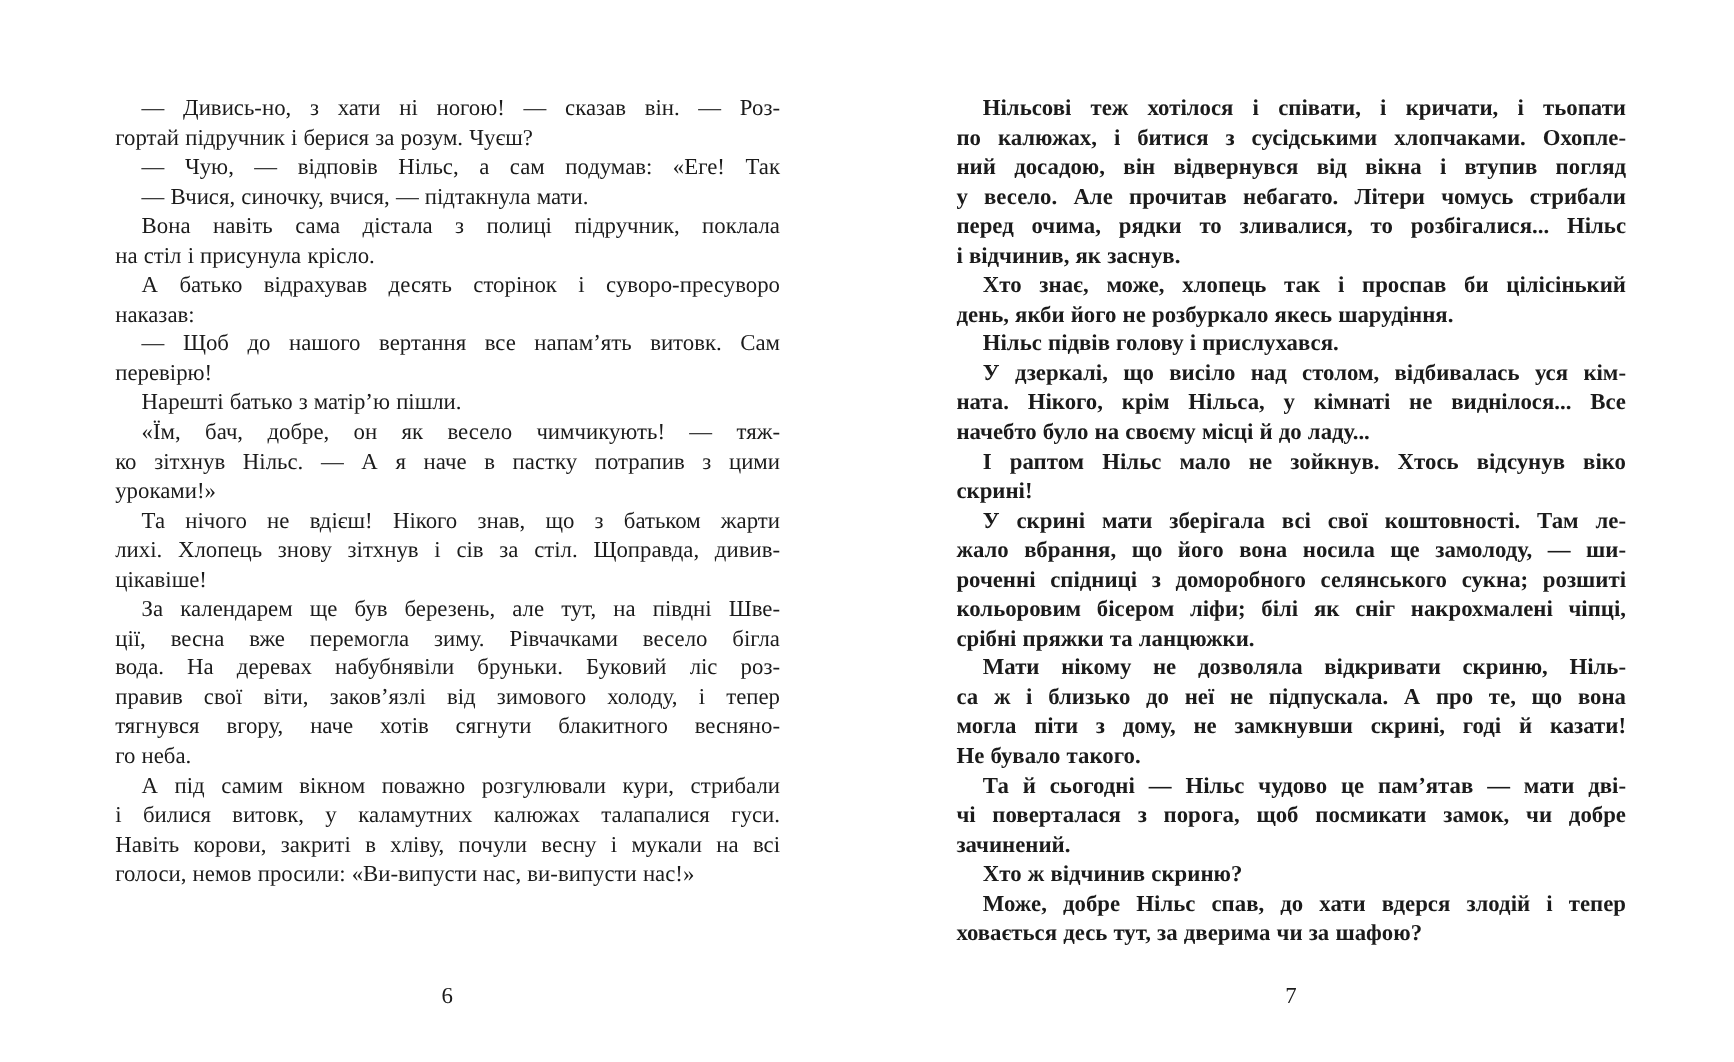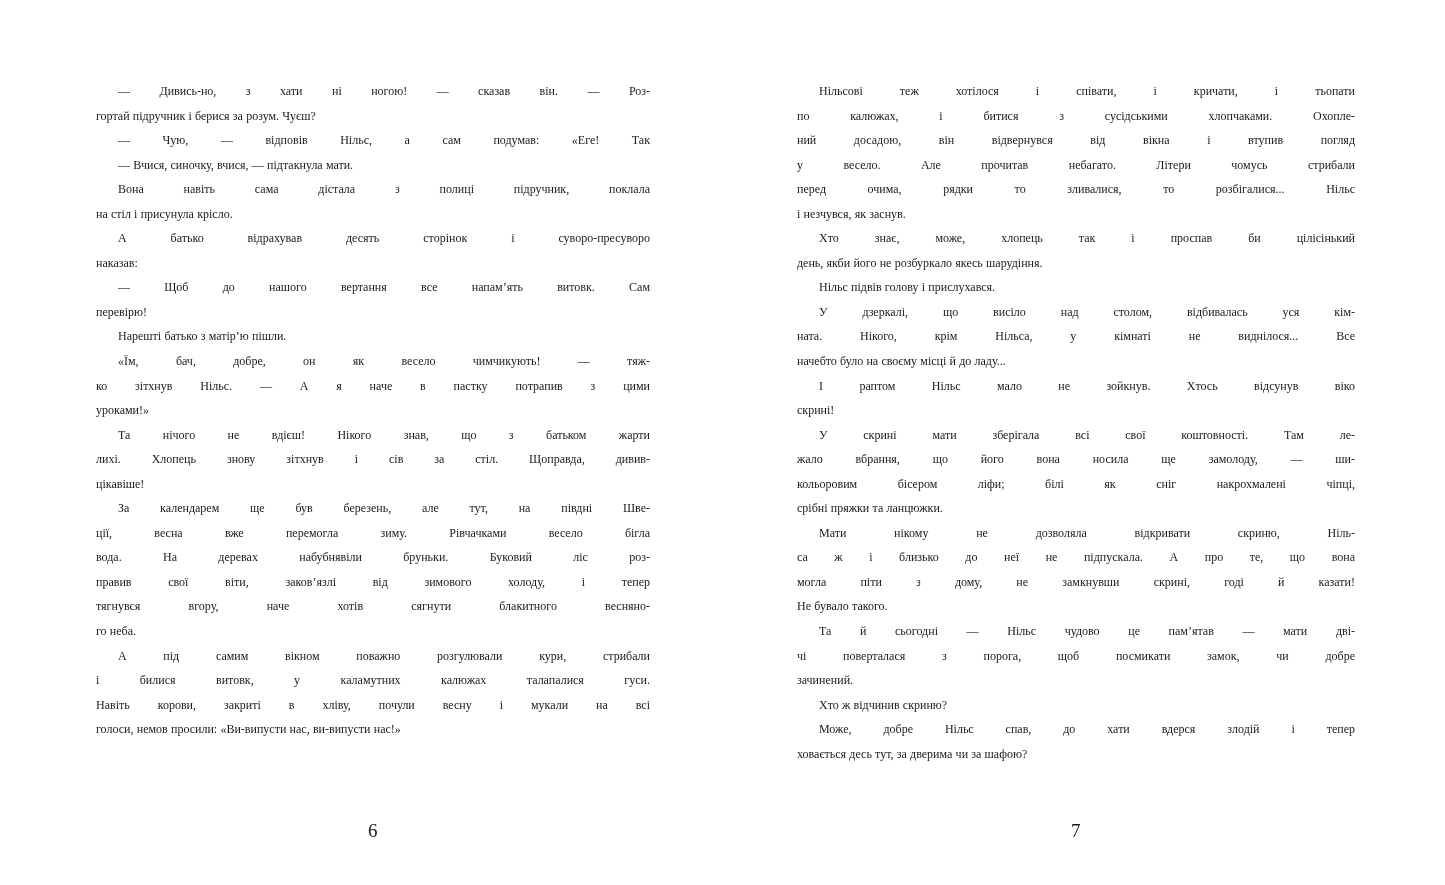--- a/index.html
+++ b/index.html
@@ -24,25 +24,25 @@
     position: absolute;
     top: 0;
     bottom: 0;
   }
   .page.left  { left: 0;     width: 722px; }
   .page.right { left: 722px; width: 723px; }
 
   .text-col {
     position: absolute;
     top: 79px;
-    font-size: 12px;
+    font-size: 19px;
     line-height: 24.55px;
   }
   .page.left  .text-col { left: 96px;  width: 554px; }
-  .page.right .text-col { left: 75px;  width: 558px; }
+  .page.right .text-col { left: 75px;  width: 558px; font-weight: bold; }
 
   .line {
     height: 24.55px;
     overflow: visible;
     text-align: justify;
     text-align-last: justify;
     word-spacing: 0.02em;
   }
   .line.para-end {
     text-align-last: left;
@@ -99,31 +99,32 @@
     <div class="page-number">6</div>
   </section>
 
   <section class="page right">
     <div class="text-col">
         <div class="line para-start">Нільсові теж хотілося і співати, і кричати, і тьопати</div>
         <div class="line">по калюжах, і битися з сусідськими хлопчаками. Охопле-</div>
         <div class="line">ний досадою, він відвернувся від вікна і втупив погляд</div>
         <div class="line">у весело. Але прочитав небагато. Літери чомусь стрибали</div>
         <div class="line">перед очима, рядки то зливалися, то розбігалися... Нільс</div>
-        <div class="line para-end">і незчувся, як заснув.</div>
+        <div class="line para-end">і відчинив, як заснув.</div>
         <div class="line para-start">Хто знає, може, хлопець так і проспав би цілісінький</div>
         <div class="line para-end">день, якби його не розбуркало якесь шарудіння.</div>
         <div class="line para-start para-end">Нільс підвів голову і прислухався.</div>
         <div class="line para-start">У дзеркалі, що висіло над столом, відбивалась уся кім-</div>
         <div class="line">ната. Нікого, крім Нільса, у кімнаті не виднілося... Все</div>
         <div class="line para-end">начебто було на своєму місці й до ладу...</div>
         <div class="line para-start">І раптом Нільс мало не зойкнув. Хтось відсунув віко</div>
         <div class="line para-end">скрині!</div>
         <div class="line para-start">У скрині мати зберігала всі свої коштовності. Там ле-</div>
         <div class="line">жало вбрання, що його вона носила ще замолоду, — ши-</div>
+        <div class="line">роченні спідниці з доморобного селянського сукна; розшиті</div>
         <div class="line">кольоровим бісером ліфи; білі як сніг накрохмалені чіпці,</div>
         <div class="line para-end">срібні пряжки та ланцюжки.</div>
         <div class="line para-start">Мати нікому не дозволяла відкривати скриню, Ніль-</div>
         <div class="line">са ж і близько до неї не підпускала. А про те, що вона</div>
         <div class="line">могла піти з дому, не замкнувши скрині, годі й казати!</div>
         <div class="line para-end">Не бувало такого.</div>
         <div class="line para-start">Та й сьогодні — Нільс чудово це пам’ятав — мати дві-</div>
         <div class="line">чі поверталася з порога, щоб посмикати замок, чи добре</div>
         <div class="line para-end">зачинений.</div>
         <div class="line para-start para-end">Хто ж відчинив скриню?</div>

